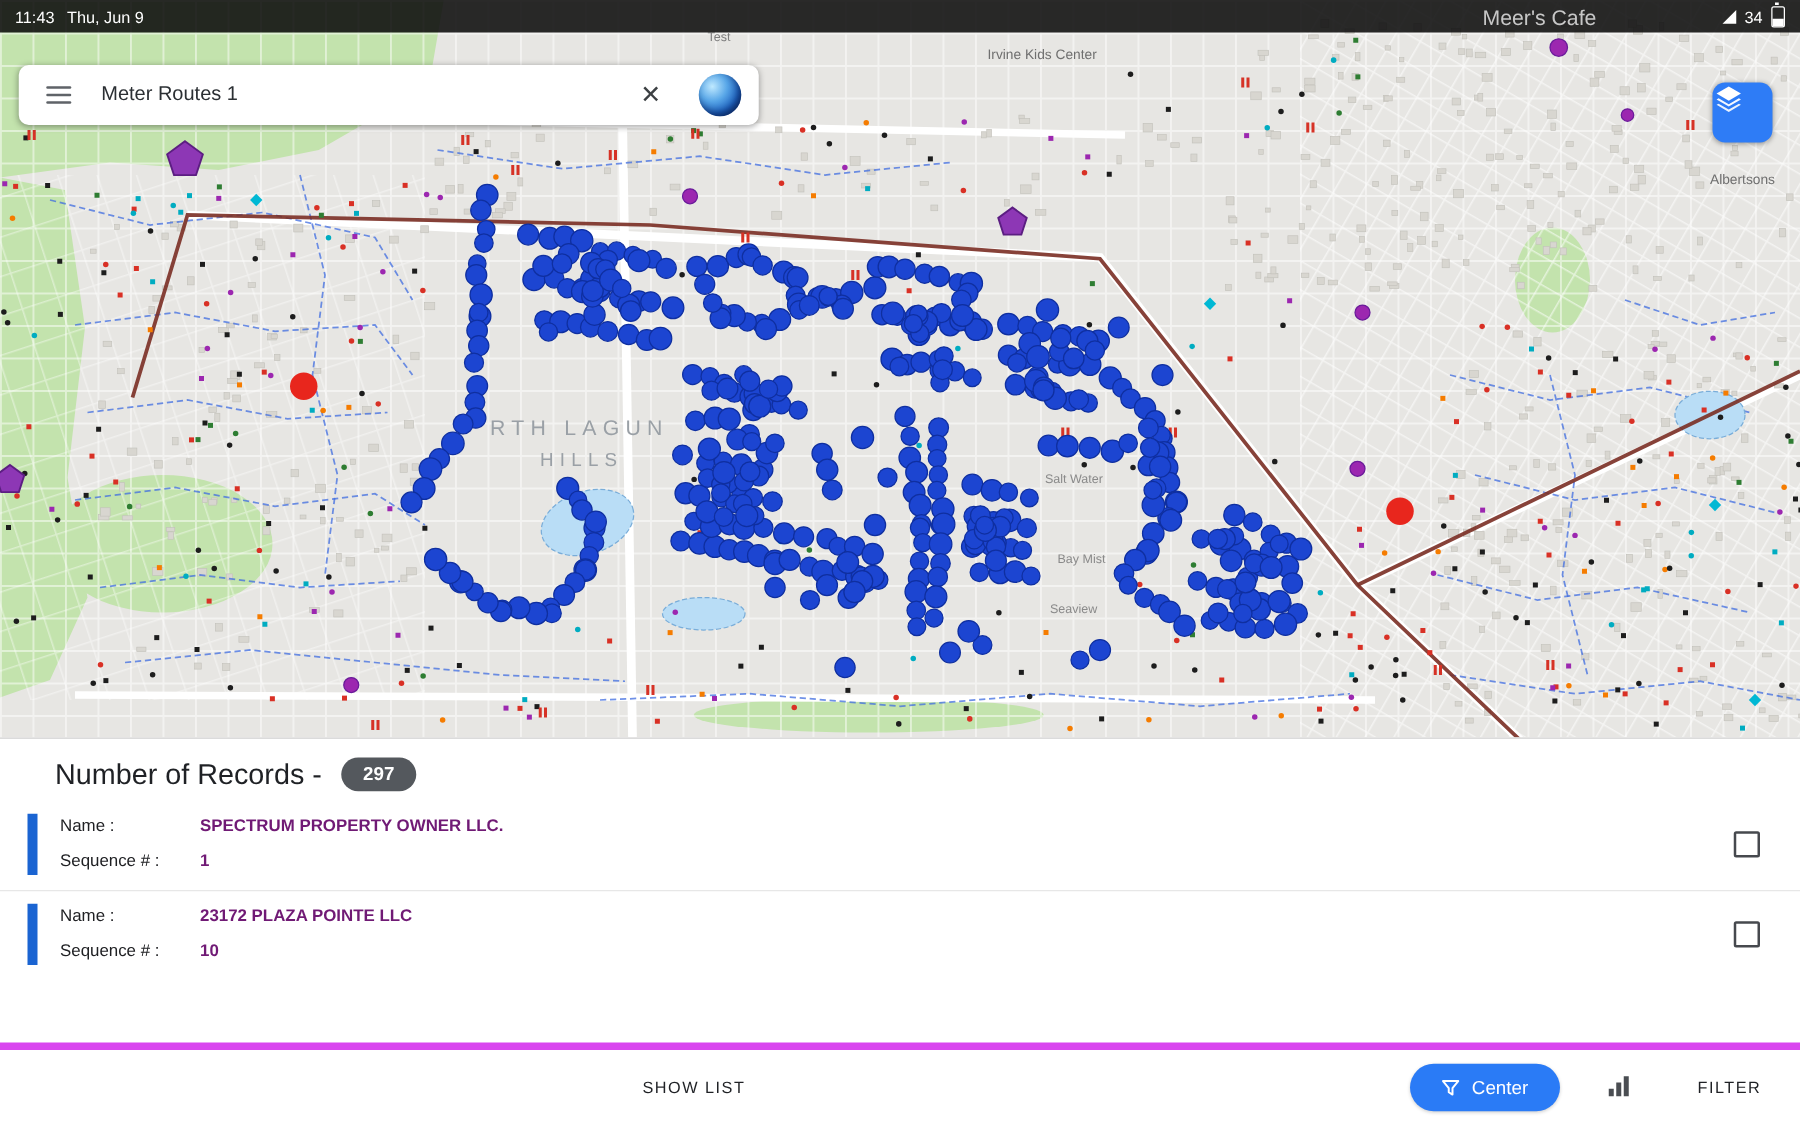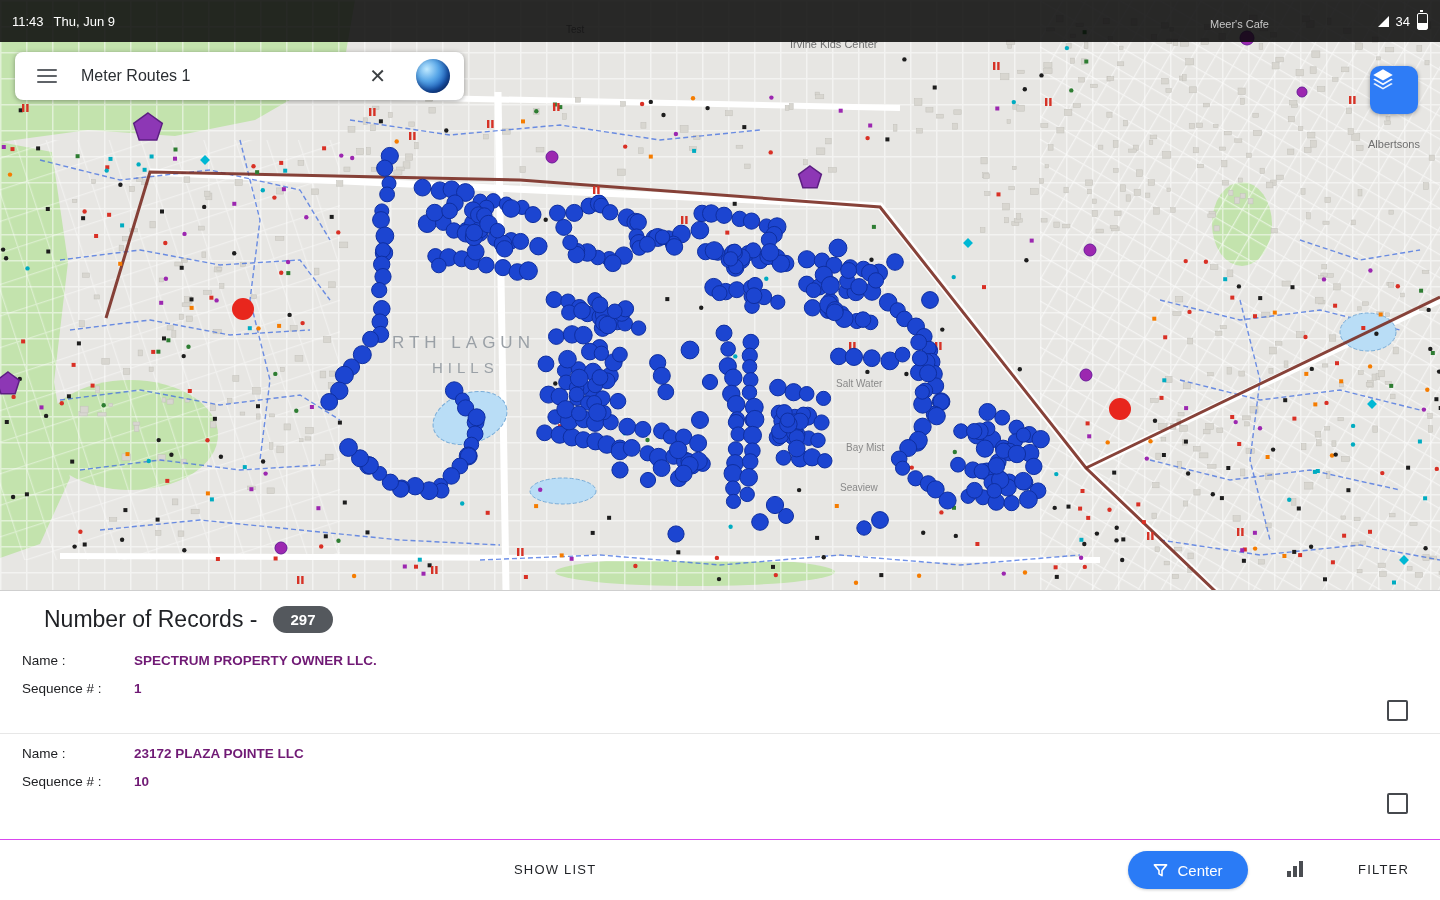--- a/index.html
+++ b/index.html
@@ -4,61 +4,61 @@
 <style>
   html,body{margin:0;padding:0;}
   body{width:1440px;height:900px;font-family:"Liberation Sans",sans-serif;background:#fff;}
   .app{position:relative;width:1440px;height:900px;overflow:hidden;background:#fff;}
 
   
   .map-wrap{position:relative;width:1440px;height:590px;overflow:hidden;background:#e7e6e3;}
   .map-wrap svg{position:absolute;inset:0;display:block;}
 
   
-  .status-bar{position:absolute;top:0;left:0;right:0;height:42px;background:rgba(8,8,8,.86);
+  .status-bar{position:absolute;top:0;left:0;right:0;height:26px;background:rgba(8,8,8,.86);
     color:#fff;display:flex;align-items:center;padding:0 12px;font-size:13px;z-index:6;gap:32px;}
   .sb-left{display:flex;gap:10px;align-items:center;}
-  .sb-maplabel{position:absolute;left:1186px;top:18px;color:#c7c7c7;font-size:11px;margin-left:24px;}
+  .sb-maplabel{position:absolute;left:1186px;top:5px;color:#c7c7c7;font-size:17px;}
   .sb-right{margin-left:auto;display:flex;align-items:center;gap:7px;text-align:right;}
   .sig-tri{width:0;height:0;border-left:11px solid transparent;border-bottom:11px solid #fff;}
   .bat{width:9px;height:15px;border:1.5px solid #fff;border-radius:2px;position:relative;display:flex;align-items:flex-end;}
   .bat:before{content:"";position:absolute;top:-4px;left:1.5px;width:3.5px;height:2px;background:#fff;}
   .bat-fill{width:100%;background:#fff;height:34%;}
 
   
-  .search-pill{position:absolute;left:15px;top:52px;width:449px;height:48px;background:#fff;border-radius:8px;
+  .search-pill{position:absolute;left:15px;top:52px;width:592px;height:48px;background:#fff;border-radius:8px;
     box-shadow:0 1px 5px rgba(0,0,0,.35);display:flex;align-items:center;padding:0 14px;z-index:6;box-sizing:border-box;}
   .hamburger{width:20px;display:flex;flex-direction:column;gap:4px;cursor:pointer;margin-left:8px;}
   .hamburger i{display:block;height:2px;background:#5f6368;border-radius:1px;}
   .search-text{flex:1;margin-left:24px;font-size:16px;color:#2b2f33;}
   .clear-x{font-size:20px;color:#3c4043;margin-right:30px;cursor:pointer;line-height:1;}
   .avatar{width:34px;height:34px;border-radius:50%;
     background:radial-gradient(circle at 32% 30%,#bfe9ff 0%,#59a7e8 35%,#1d62c0 65%,#0b2f6e 100%);
     box-shadow:inset -2px -3px 6px rgba(0,0,30,.45);}
 
   
   .layers-btn{position:absolute;right:22px;top:66px;width:48px;height:48px;background:#2e7cf6;border-radius:10px;
     display:flex;align-items:center;justify-content:center;box-shadow:0 1px 4px rgba(0,0,0,.35);z-index:6;cursor:pointer;}
 
   
   .records-panel{position:relative;width:1440px;height:250px;background:#fff;border-top:1px solid #cfcfcf;overflow:hidden;}
   .panel-title-row{display:flex;align-items:flex-start;gap:16px;padding:15px 0 8px 44px;}
   .panel-title{font-size:23px;color:#1f2125;}
   .count-badge{background:#54585d;color:#fff;border-radius:17px;padding:5px 17px;font-size:15px;font-weight:bold;}
-  .record{display:flex;align-items:stretch;padding:10px 32px 12px 22px;position:relative;flex-direction:column;}
+  .record{display:flex;align-items:stretch;padding:10px 32px 12px 22px;position:relative;}
   .accent{width:8px;background:#1a64d2;margin-right:18px;flex:none;}
   .fields{display:flex;flex-direction:column;gap:11px;padding:2px 0;}
   .frow{display:flex;font-size:13.5px;line-height:1.25;}
   .flabel{width:112px;color:#202124;flex:none;}
   .fvalue{font-weight:bold;color:#701a75;}
   .checkbox{margin-left:auto;align-self:center;width:17px;height:17px;border:2px solid #46494e;border-radius:2px;flex:none;cursor:pointer;background:#fff;}
   .rec-sep{height:1px;background:#e7e7e7;margin:0 0 0 0;border:none;}
 
   
-  .bottom-bar{position:absolute;left:0;bottom:0;width:1440px;height:60px;background:#fff;border-top:1px solid #d946ef;z-index:5;}
+  .bottom-bar{position:absolute;left:0;bottom:0;width:1440px;height:60px;background:#fff;border-top:6px solid #d946ef;z-index:5;}
   .show-list{position:absolute;left:514px;top:22px;font-size:13px;letter-spacing:1.2px;color:#1f2125;font-weight:500;cursor:pointer;}
   .route-btn{position:absolute;left:1128px;top:11px;width:120px;height:38px;border-radius:19px;background:#2a7bf6;color:#fff;
     display:flex;align-items:center;justify-content:center;gap:9px;font-size:15px;font-weight:500;cursor:pointer;box-shadow:0 1px 3px rgba(0,0,0,.2);}
   .stats-icon{position:absolute;left:1287px;top:21px;display:flex;align-items:flex-end;gap:2px;cursor:pointer;}
   .stats-icon i{display:block;width:4px;background:#4a4d52;}
   .filter-btn{position:absolute;left:1358px;top:22px;font-size:13px;letter-spacing:1.2px;color:#1f2125;font-weight:500;cursor:pointer;}
 </style>
 </head>
 <body>
 

